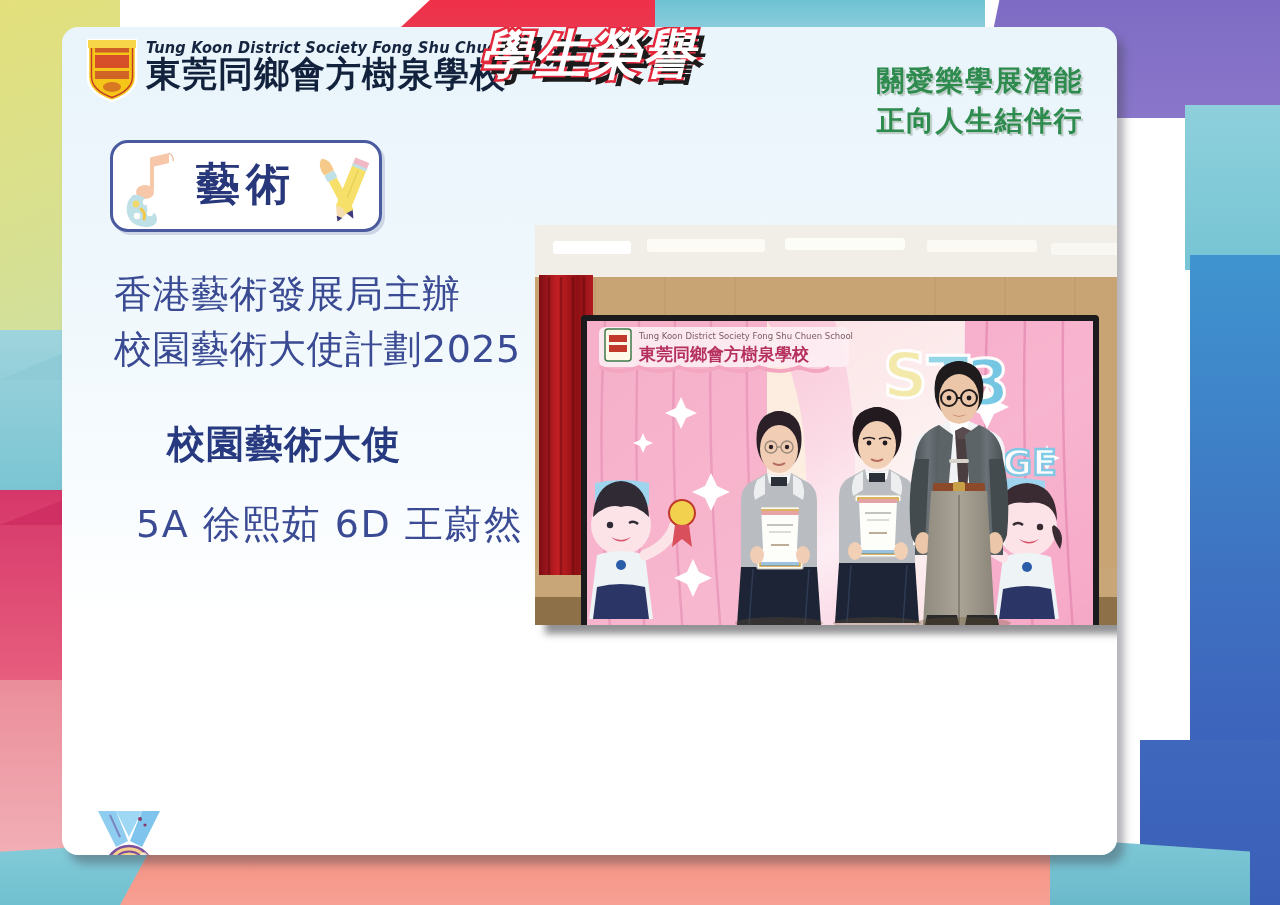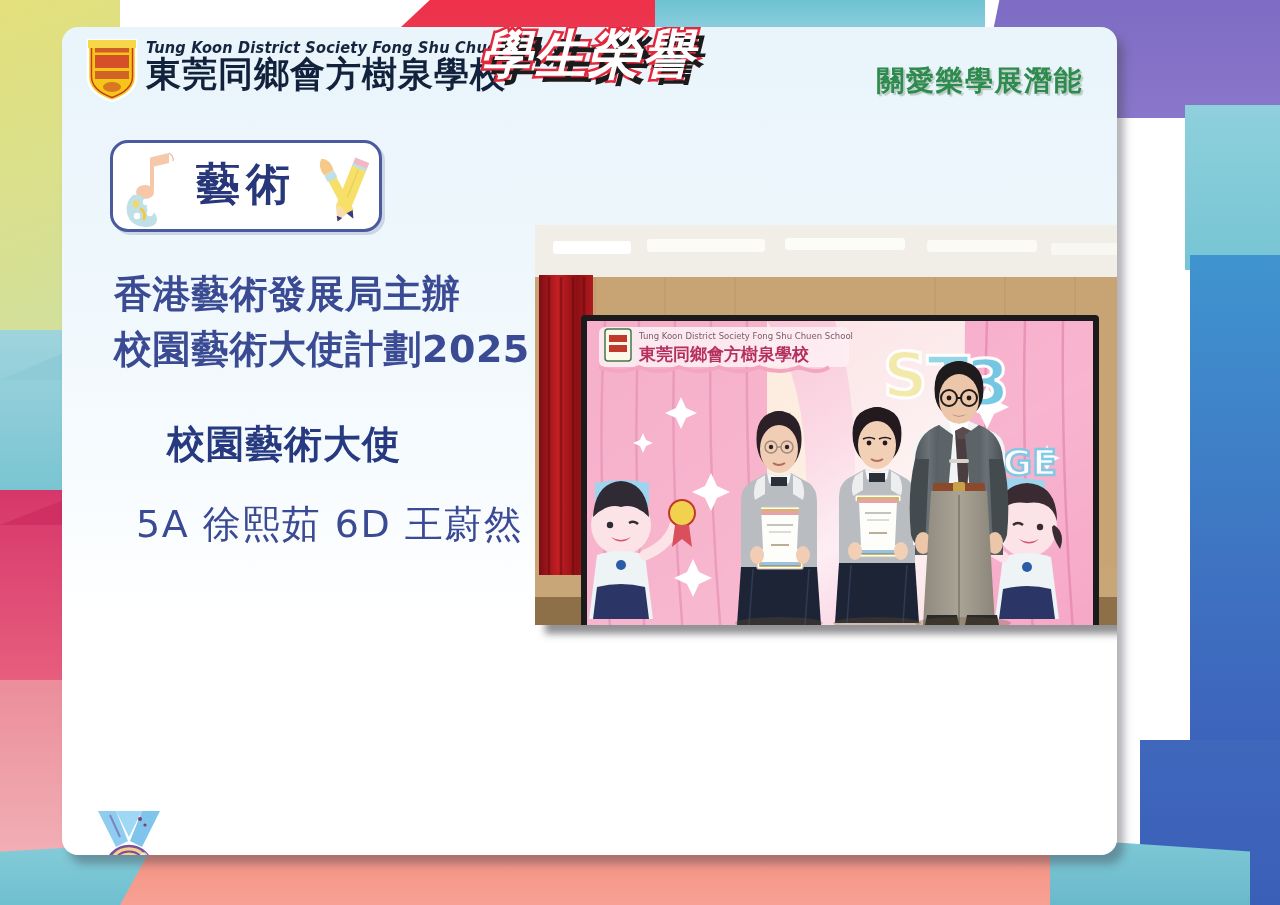--- a/index.html
+++ b/index.html
@@ -116,21 +116,21 @@
     letter-spacing:6px;
     text-shadow:-2px -2px 0 #fff,2px -2px 0 #fff,-2px 2px 0 #fff,2px 2px 0 #fff,
                 -3px 0 0 #fff,3px 0 0 #fff,0 -3px 0 #fff,0 3px 0 #fff;
   }
   #badge-icon-left{ position:absolute; left:6px; top:4px; width:72px; height:84px; }
   #badge-icon-right{ position:absolute; right:-4px; top:4px; width:70px; height:84px; }
 
   
   #event{
     position:absolute; left:52px; top:240px;
-    font-size:38px; color:#3a4a93; font-weight:bold;
+    font-size:38px; color:#3a4a93; font-weight:normal;
     line-height:1.46; letter-spacing:.5px; white-space:pre-line;
   }
   #award{
     position:absolute; left:58px; top:392px;
     font-size:38px; font-weight:bold; color:#273a80; letter-spacing:1px;margin-left:47px;
   }
   #students{
     position:absolute; left:74px; top:472px;
     font-size:38px; color:#3a4a93; letter-spacing:1.5px; white-space:nowrap;
   }
@@ -184,20 +184,21 @@
 
     <div id="school-names">
       <div id="school-en">Tung Koon District Society Fong Shu Chuen School</div>
       <div id="school-zh">東莞同鄉會方樹泉學校</div>
     </div>
 
     <div id="main-title">學生榮譽</div>
 
     <div id="motto">
       <div>關愛樂學展潛能</div>
+      <div>正向人生結伴行</div>
     </div>
   </div>
 
   <div id="badge">
     <svg id="badge-icon-left" viewBox="0 0 72 84">
       <path d="M33 10 L50 6 L50 16 L33 20 Z" fill="#f6c7a8"></path>
       <rect x="31" y="10" width="4" height="34" rx="2" fill="#f6c7a8"></rect>
       <ellipse cx="26" cy="45" rx="9" ry="7" fill="#f6c7a8"></ellipse>
       <path d="M14 48 Q6 55 8 66 Q11 79 26 80 Q38 80 38 72 Q38 66 32 65 Q27 64 28 59 Q29 52 22 49 Q18 47 14 48 Z" fill="#bfe0e6"></path>
       <circle cx="17" cy="57" r="3.4" fill="#f2d86a"></circle>

